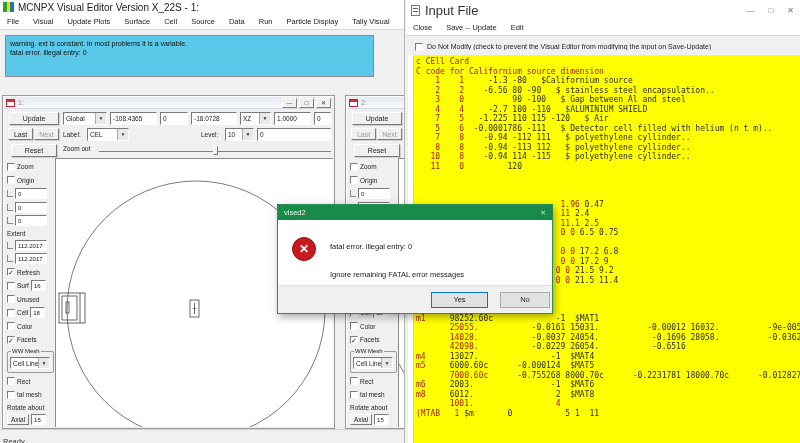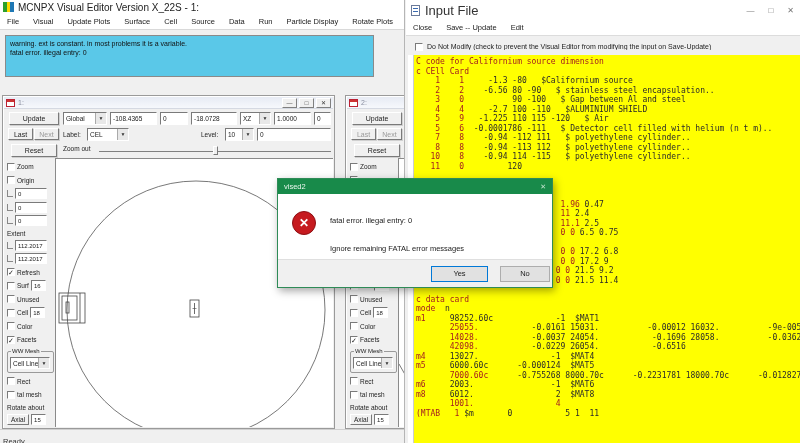--- a/index.html
+++ b/index.html
@@ -72,21 +72,21 @@
   .iw-check-row { position:absolute; left:1px; top:38px; right:0; height:17px; display:flex; align-items:center; }
   .iw-check-row .cb { margin-left:9px; }
   .iw-check-row label { font-size:7px; color:#222; margin-left:4px; white-space:nowrap; overflow:hidden; }
 
   #editor { position:absolute; left:3px; top:55px; right:0; bottom:0; background:#ffff00; border-left:5px solid #ffffff; box-shadow:inset 1px 0 0 #cccccc; overflow:hidden; }
   #editor-lines { padding:2px 0 0 3px; }
   .ed-line { font-family:"DejaVu Sans Mono", monospace; font-size:8px; height:9.5px; line-height:9.5px; white-space:pre; color:#2a2a2a; }
   .ed-line .kw { color:#a42020; }
 
   
-  #dialog { position:absolute; left:277px; top:178px; width:276px; height:110px; background:#be185d; border:1px solid #2e8b57; box-shadow:2px 3px 8px rgba(0,0,0,.35); z-index:10; }
+  #dialog { position:absolute; left:277px; top:204px; width:276px; height:110px; background:#be185d; border:1px solid #2e8b57; box-shadow:2px 3px 8px rgba(0,0,0,.35); z-index:10; }
   .dlg-titlebar { position:absolute; left:0; top:0; right:0; height:15px; background:#188a4a; display:flex; align-items:center; justify-content:space-between; padding:0 6px; }
   .dlg-title { font-size:7.5px; color:#eaf6ee; }
   .dlg-close { font-size:7px; color:#bfe3cc; }
   .dlg-body { position:absolute; left:0; top:15px; right:0; height:67px; background:#fff; }
   .err-icon { position:absolute; left:14px; top:17px; width:24px; height:24px; border-radius:50%; background:#c61a1f; border:1px solid #8e0f13; color:#fff; font-size:12px; font-weight:bold; text-align:center; line-height:22px; }
   .dlg-msg1 { position:absolute; left:52px; top:22px; font-size:7.5px; color:#222; }
   .dlg-msg2 { position:absolute; left:52px; top:50px; font-size:7.5px; color:#222; }
   .dlg-footer { position:absolute; left:0; bottom:0; right:0; height:28px; background:#f0f0f0; border-top:1px solid #dfdfdf; }
   .dlg-btn { position:absolute; top:6px; height:16px; background:#e1e1e1; border:1px solid #adadad; font-size:7.5px; color:#222; text-align:center; line-height:14px; }
   #btn-yes { left:153px; width:57px; border-color:#0078d7; }
@@ -109,21 +109,21 @@
   <div class="main-menubar" id="main-menubar">
       <div class="menu-item">File</div>
       <div class="menu-item">Visual</div>
       <div class="menu-item">Update Plots</div>
       <div class="menu-item">Surface</div>
       <div class="menu-item">Cell</div>
       <div class="menu-item">Source</div>
       <div class="menu-item">Data</div>
       <div class="menu-item">Run</div>
       <div class="menu-item">Particle Display</div>
-      <div class="menu-item">Rotate Plots</div>
+      <div class="menu-item">Tally Visual</div>
       <div class="menu-item">Cross section plots</div>
     </div>
 
   <div class="client"></div>
 
   <div class="warnbox">
     <div>warning.  ext is constant.  in most problems it is a variable.</div>
     <div>fatal error.  illegal entry:  0</div>
   </div>
 
@@ -382,27 +382,27 @@
         <div class="menu-item">Close</div>
         <div class="menu-item">Save -- Update</div>
         <div class="menu-item">Edit</div>
       </div>
     <div class="iw-check-row">
       <span class="cb"></span>
       <label>Do Not Modify (check to prevent the Visual Editor from modifying the input on Save-Update)</label>
     </div>
     <div id="editor">
       <div id="editor-lines">
+          <div class="ed-line"><span class="kw">c CEll Card</span></div>
           <div class="ed-line"><span class="kw">C code for Californium source dimension</span></div>
-          <div class="ed-line"><span class="kw">c CEll Card</span></div>
           <div class="ed-line"><span class="kw">    1    1</span>     -1.3 -80   $Californium source</div>
           <div class="ed-line"><span class="kw">    2    2</span>    -6.56 80 -90   $ stainless steel encapsulation..</div>
           <div class="ed-line"><span class="kw">    3    0</span>          90 -100   $ Gap between Al and steel</div>
           <div class="ed-line"><span class="kw">    4    4</span>     -2.7 100 -110   $ALUMINIUM SHIELD</div>
-          <div class="ed-line"><span class="kw">    5    9</span>   -1.225 110 115 -120   $ Air</div>
+          <div class="ed-line"><span class="kw">    7    5</span>   -1.225 110 115 -120   $ Air</div>
           <div class="ed-line"><span class="kw">    5    6</span>  -0.0001786 -111   $ Detector cell filled with helium (n t m)..</div>
           <div class="ed-line"><span class="kw">    7    8</span>    -0.94 -112 111   $ polyethylene cyllinder..</div>
           <div class="ed-line"><span class="kw">    8    8</span>    -0.94 -113 112   $ polyethylene cyllinder..</div>
           <div class="ed-line"><span class="kw">   10    8</span>    -0.94 114 -115   $ polyethylene cyllinder..</div>
           <div class="ed-line"><span class="kw">   11    0</span>         120</div>
           <div class="ed-line"> </div>
           <div class="ed-line"> </div>
           <div class="ed-line"> </div>
           <div class="ed-line"><span class="kw">                              1.96</span> 0.47</div>
           <div class="ed-line"><span class="kw">                              11</span> 2.4</div>

